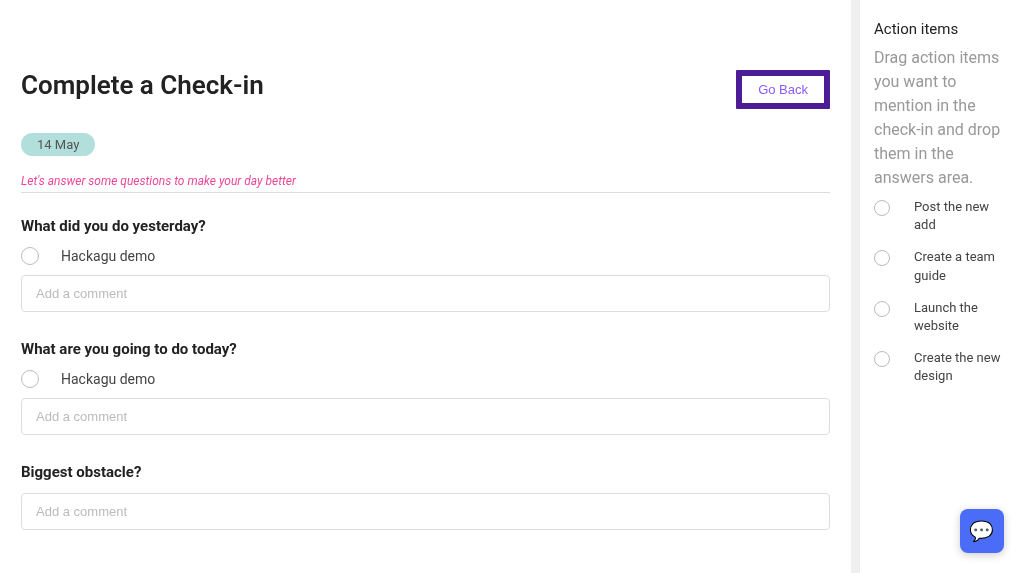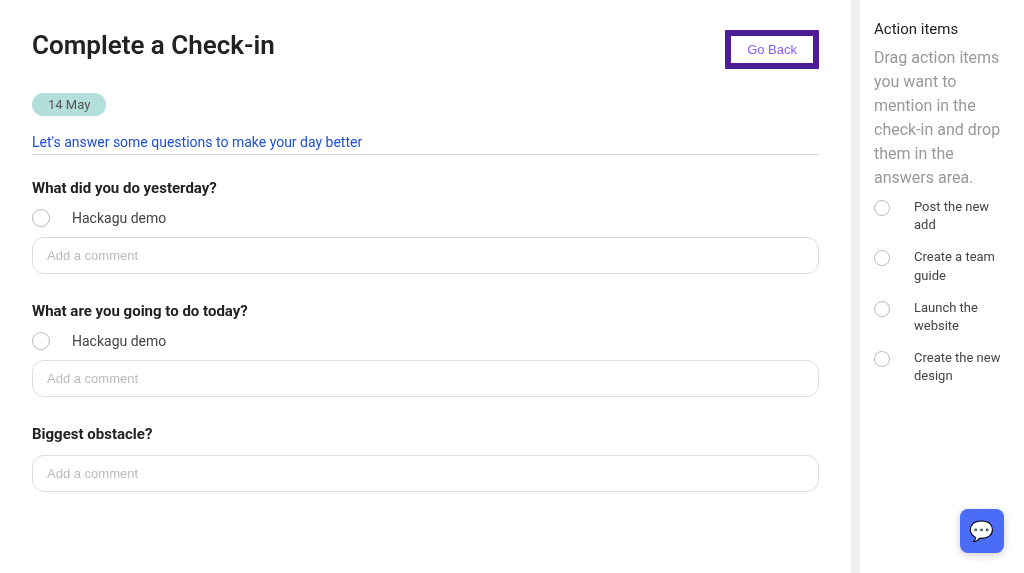--- a/index.html
+++ b/index.html
@@ -7,23 +7,24 @@
       font-family: -apple-system, BlinkMacSystemFont, 'Segoe UI', Roboto, sans-serif;
       background: #fff;
       color: #333;
       display: flex;
       height: 573px;
       overflow: hidden;
     }
 
     .main-content {
       flex: 1;
-      padding: 30px 32px;
+      padding: 30px 21px;
       overflow-y: auto;
       position: relative;
+      margin-top: 40px;
     }
 
     .scrollbar-track {
       width: 8px;
       background: #f0f0f0;
     }
 
     .page-header {
       display: flex;
       justify-content: space-between;
@@ -51,23 +52,24 @@
       display: inline-block;
       background: #b2dfdb;
       color: #555;
       border-radius: 12px;
       padding: 4px 16px;
       font-size: 13px;
       margin-bottom: 18px;
     }
 
     .intro-text {
-      font-size: 14px;
-      color: #1d4ed8;
+      font-size: 12px;
+      color: #ec4899;
       margin-bottom: 4px;
+      font-style: italic;
     }
 
     .divider {
       border: none;
       border-top: 1px solid #ddd;
       margin-bottom: 24px;
     }
 
     .question-section {
       margin-bottom: 28px;
@@ -97,21 +99,21 @@
     }
 
     .checkbox-label {
       font-size: 14px;
       color: #444;
     }
 
     .comment-input {
       width: 100%;
       border: 1px solid #ddd;
-      border-radius: 12px;
+      border-radius: 4px;
       padding: 10px 14px;
       font-size: 13px;
       color: #aaa;
       outline: none;
       background: #fff;
     }
 
     .comment-input::placeholder {
       color: #bbb;
     }

